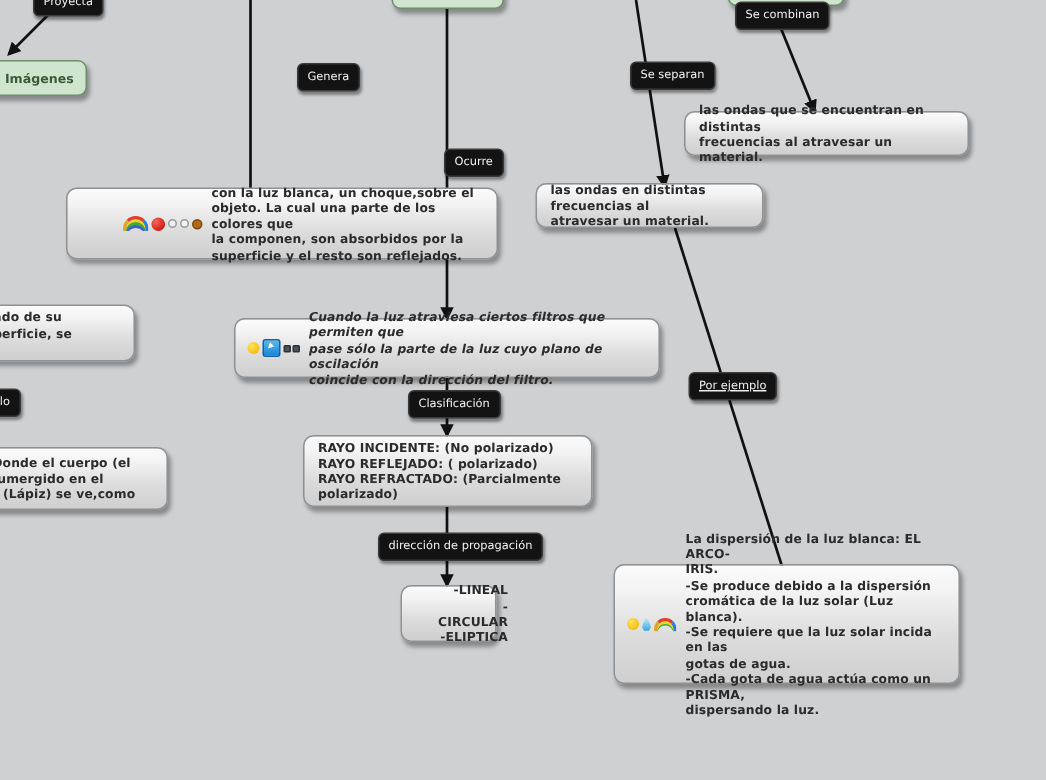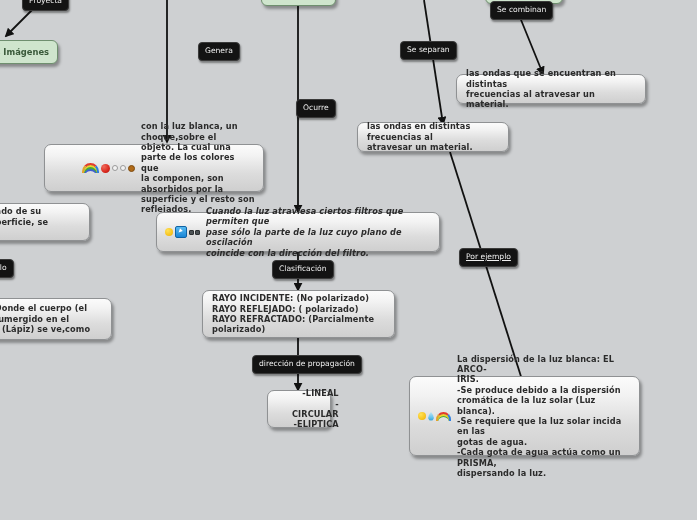--- a/index.html
+++ b/index.html
@@ -201,21 +201,21 @@
   </div>
 
   <div class="elabel" style="left:150px; top:42px;margin-left:48px;">
     <span>Genera</span>
   </div>
 
   <div class="elabel" style="left:296px; top:99px;">
     <span>Ocurre</span>
   </div>
 
-  <div class="elabel" style="left:400px; top:41px;">
+  <div class="elabel" style="left:420px; top:41px;">
     <span>Se separan</span>
   </div>
 
   <div class="elabel" style="left:490px; top:1px;">
     <span>Se combinan</span>
   </div>
 
   <div class="elabel" style="left:272px; top:260px;">
     <span>Clasificación</span>
   </div>
@@ -241,21 +241,21 @@
   </div>
 
   <div class="note" style="left:-40px; top:298px; width:152px; height:42px;">
     <div class="txt">
       <div>ASO: Donde el cuerpo  (el</div>
       <div>ente sumergido en el</div>
       <div>objeto (Lápiz) se ve,como</div>
     </div>
   </div>
 
-  <div class="note" style="left:44px; top:144px; width:220px; height:48px;padding-left:37px;">
+  <div class="note" style="left:44px; top:125px; width:288px; height:48px;padding-left:37px;">
     <div class="icons">
       <span class="ic ic-rainbow"></span>
       <span class="ic ic-apple"></span>
       <span class="ic ic-dot-w"></span>
       <span class="ic ic-dot-w"></span>
       <span class="ic ic-dot-o"></span>
     </div>
     <div class="txt">
       <div>con la luz blanca, un choque,sobre el</div>
       <div>objeto. La cual una parte de los colores que</div>

